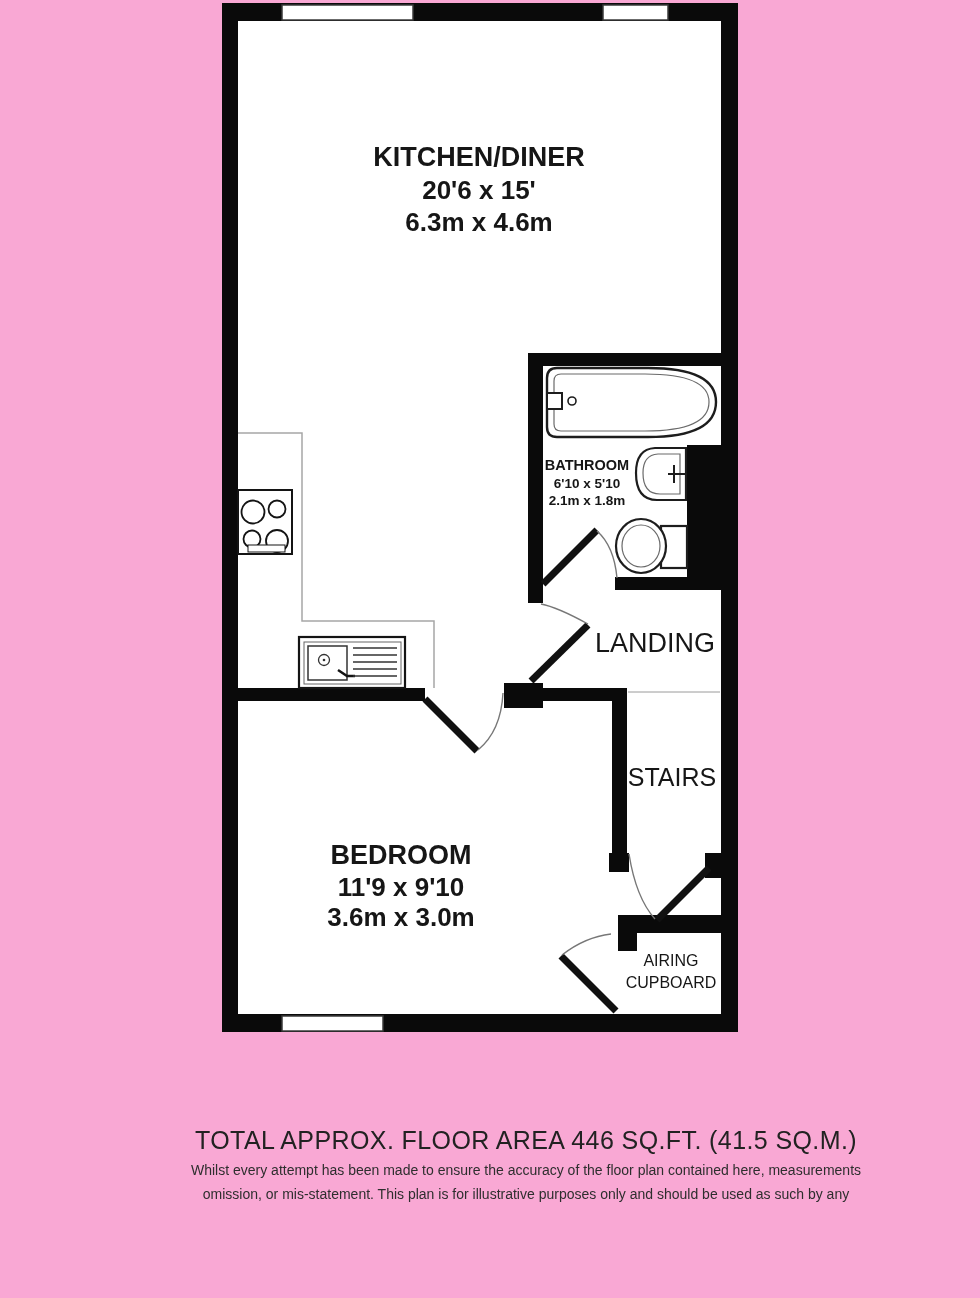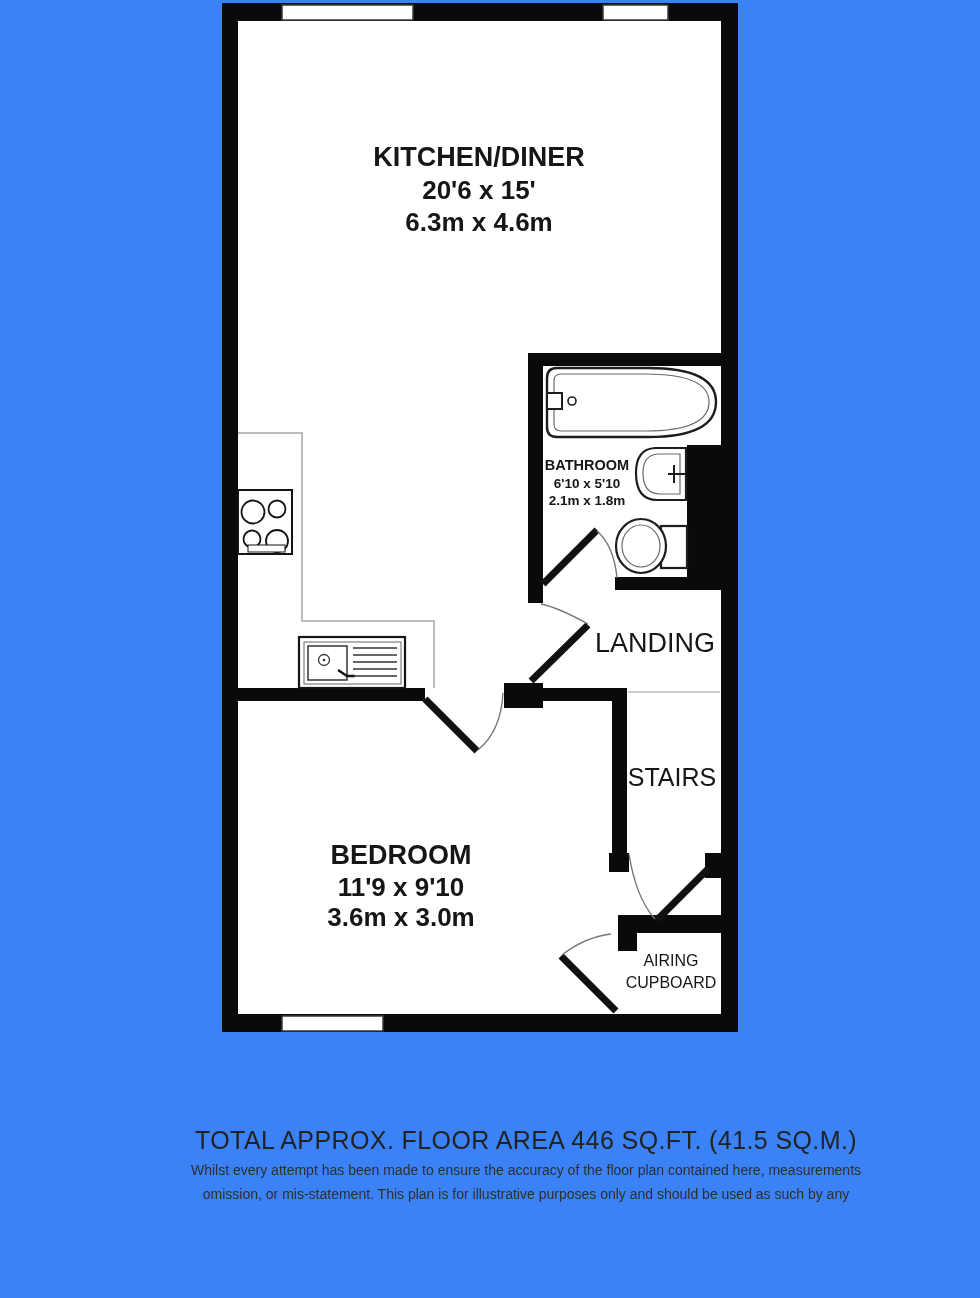--- a/index.html
+++ b/index.html
@@ -5,21 +5,21 @@
   html, body {
     margin: 0;
     padding: 0;
     background: #fdfdfd;
     font-family: "Liberation Sans", "DejaVu Sans", sans-serif;
   }
   #stage {
     position: relative;
     width: 980px;
     height: 1298px;
-    background: #3b82f6;
+    background: #f9a8d4;
     overflow: hidden;
   }
   #plan-svg {
     position: absolute;
     top: 0;
     left: 0;
   }
   .room-label   { font-weight: bold; fill: #161616; }
   .room-dim     { font-weight: bold; fill: #161616; }
   .area-label   { font-weight: normal; fill: #161616; }

